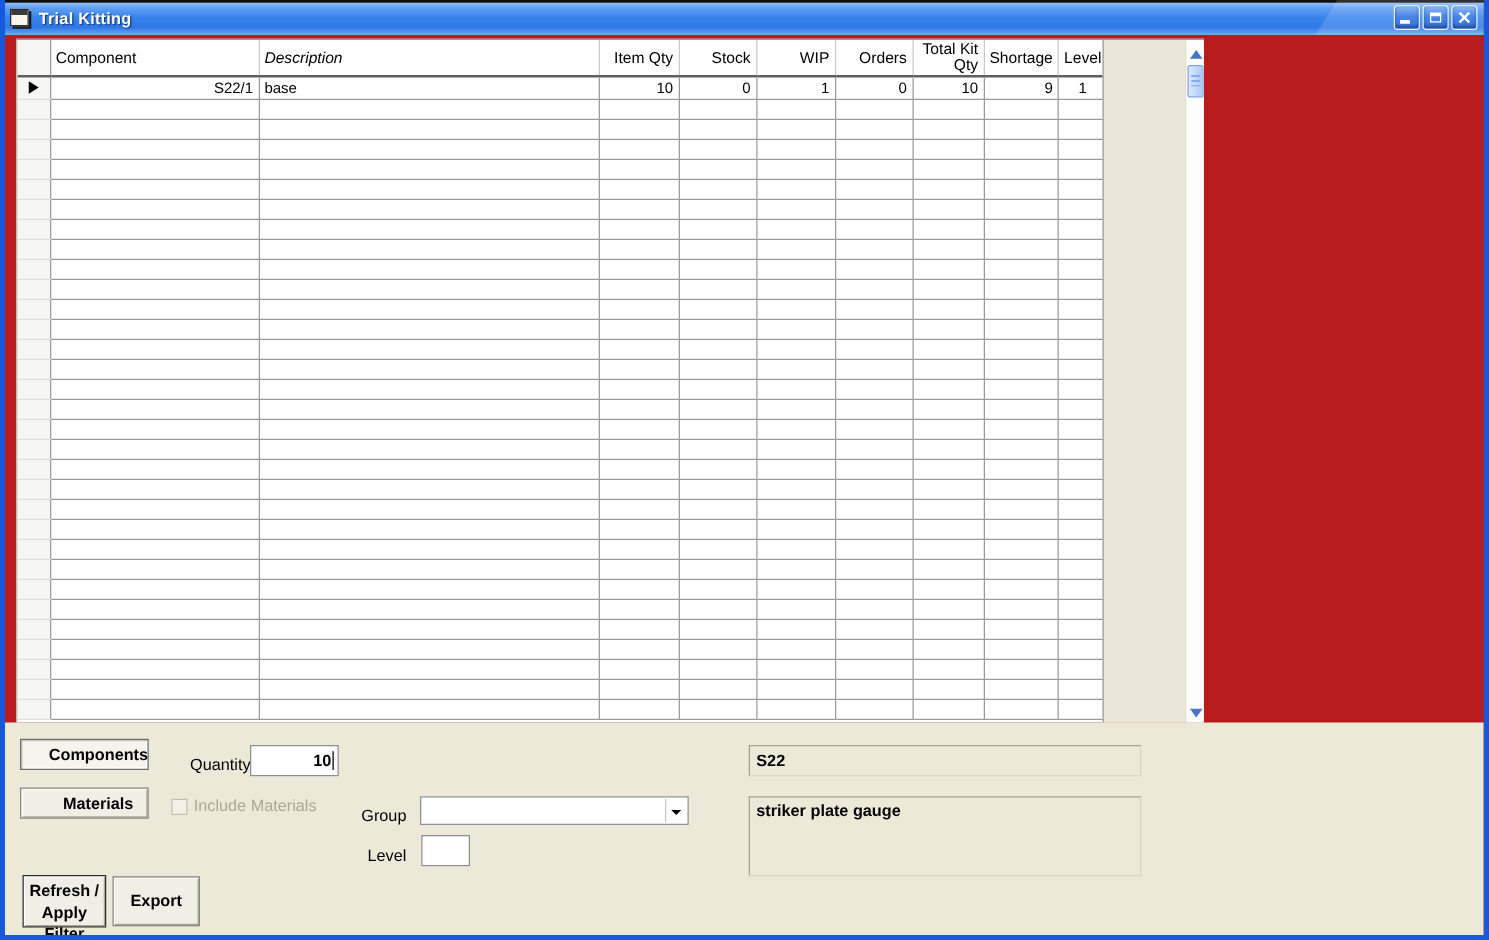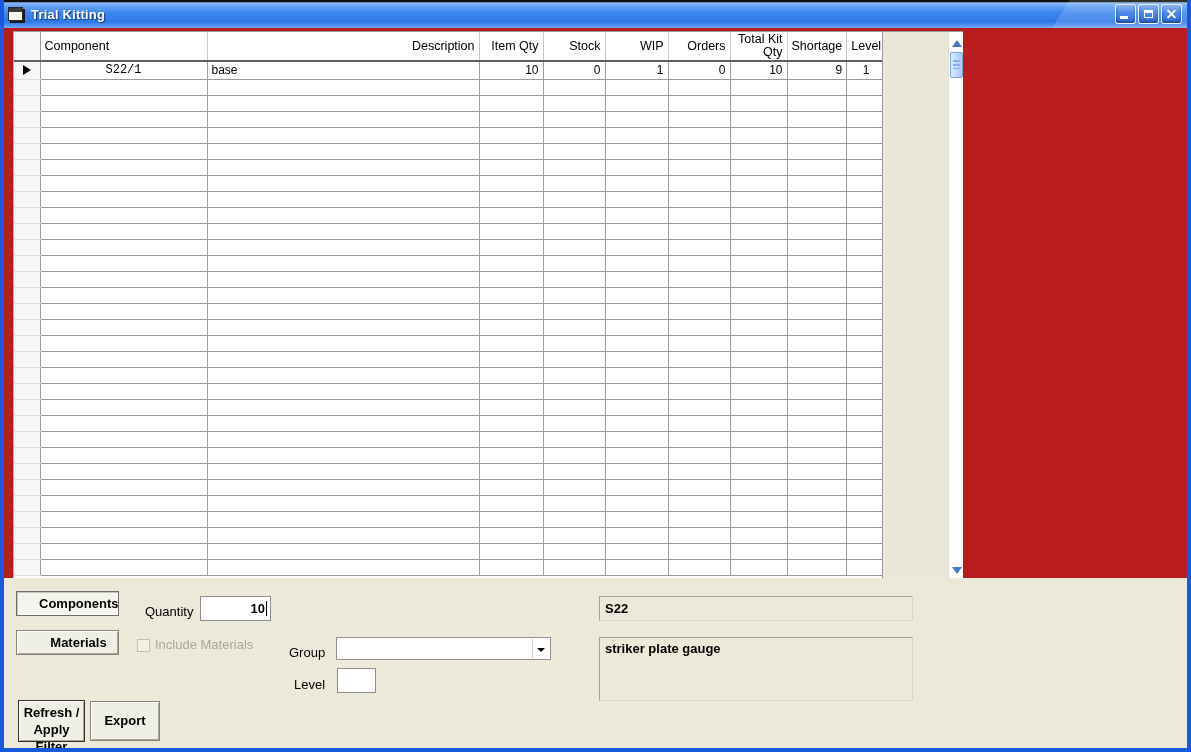--- a/index.html
+++ b/index.html
@@ -197,34 +197,34 @@
           <col style="width: 63px;">
           <col style="width: 62px;">
           <col style="width: 57px;">
           <col style="width: 59px;">
           <col style="width: 36px;">
         </colgroup>
         <thead>
           <tr>
             <th class="sel"></th>
             <th style="text-align: left;">Component</th>
-            <th style="text-align: right;">Description</th>
+            <th style="text-align: left; font-style: italic;">Description</th>
             <th style="text-align: right;">Item Qty</th>
             <th style="text-align: right;">Stock</th>
             <th style="text-align: right;">WIP</th>
             <th style="text-align: right;">Orders</th>
             <th style="text-align: right;">Total Kit Qty</th>
             <th style="text-align: right;">Shortage</th>
             <th style="text-align: center;">Level</th>
           </tr>
         </thead>
         <tbody>
           <tr>
             <td class="sel"><span class="row-arrow"></span></td>
-            <td style="text-align: center; font-family: Liberation Mono, monospace;">S22/1</td>
+            <td style="text-align: right;">S22/1</td>
             <td style="text-align: left;">base</td>
             <td style="text-align: right;">10</td>
             <td style="text-align: right;">0</td>
             <td style="text-align: right;">1</td>
             <td style="text-align: right;">0</td>
             <td style="text-align: right;">10</td>
             <td style="text-align: right;">9</td>
             <td style="text-align: center;">1</td>
           </tr>
           <tr>
@@ -608,21 +608,21 @@
       <div class="sb-down"></div>
     </div>
   </div>
 
   <div class="panel">
 
     <div class="toggle-btn btn-pressed" style="left:12px; top:13px;">Components</div>
 
     <div class="toggle-btn btn-raised" style="left:12px; top:52px;">Materials</div>
 
-    <div class="lbl" style="left:141px; top:26px;text-align:center;">Quantity</div>
+    <div class="lbl" style="left:148px; top:26px;text-align:center;">Quantity</div>
 
     <div class="textbox qty-box">
       <span>10</span>
       <span class="caret"></span>
     </div>
 
     <div class="checkbox"></div>
     <div class="chk-label">Include Materials</div>
 
     <div class="lbl" style="left:285px; top:67px;">Group</div>

